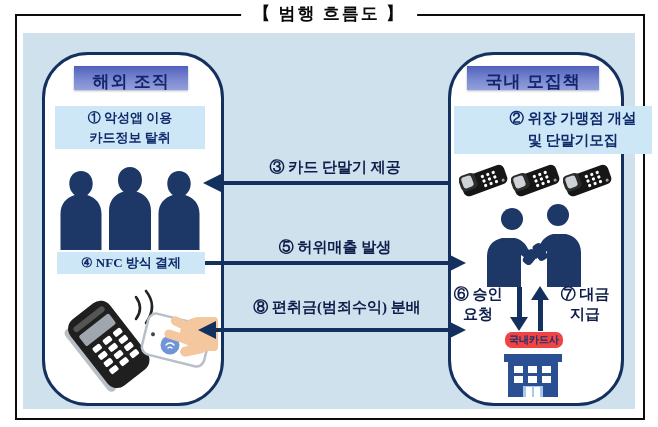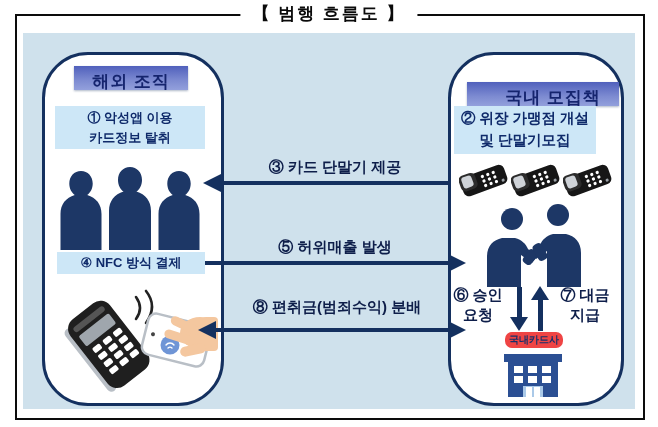--- a/index.html
+++ b/index.html
@@ -1,43 +1,43 @@
 <!DOCTYPE html>
 <html><head>
 <meta charset="utf-8">
 <style>
   html,body{margin:0;padding:0;background:#fff;}
   .stage{
     position:relative;width:658px;height:427px;background:#fff;overflow:hidden;
-    font-family:Liberation Sans, sans-serif;
+    font-family:Liberation Serif, serif;
   }
   .frame{position:absolute;left:15px;top:14px;width:626px;height:402px;border:2px solid #0c0c0c;}
   .diagram-title{
     position:absolute;top:2px;left:50%;transform:translateX(-50%);z-index:6;
     background:#fff;padding:0 12px;font-size:17px;font-weight:bold;color:#0a0a0a;
     letter-spacing:2px;white-space:nowrap;
   }
   .canvas{position:absolute;left:23px;top:33px;width:612px;height:376px;background:#cfe1ec;}
   .actor-box{position:absolute;background:#fff;border:3px solid #14305f;border-radius:46px;z-index:1;}
   .box-left{left:42px;top:52px;width:176px;height:348px;}
   .box-right{left:448px;top:52px;width:170px;height:348px;}
   .actor-header{
     position:absolute;z-index:2;height:24px;line-height:32px;text-align:center;
     font-size:17px;font-weight:bold;color:#15246e;letter-spacing:1px;
     background:linear-gradient(180deg,#5060bc 0%,#7d8bd1 60%,#93a0dc 100%);
     box-shadow:0 1px 2px rgba(20,48,95,.35);
   }
   .header-left{left:74px;top:66px;width:114px;}
-  .header-right{left:467px;top:82px;width:132px;padding-left:20px;}
+  .header-right{left:467px;top:66px;width:132px;}
   .info-box{
     position:absolute;z-index:2;background:#cde7f7;color:#0f2a6a;
     font-size:13px;font-weight:bold;text-align:center;line-height:1.5;padding:2px 0;
   }
   .infobox-1{left:55px;top:106px;width:150px;}
-  .infobox-2{left:454px;top:106px;width:142px;font-size:14.5px;}
+  .infobox-2{left:454px;top:106px;width:158px;font-size:14.5px;padding-left:40px;}
   .infobox-4{left:57px;top:252px;width:148px;line-height:1.4;}
   .icon-row{position:absolute;display:flex;z-index:2;}
   .persons-row{left:58px;top:166px;width:148px;height:84px;gap:3px;align-items:flex-end;}
   .terminals-row{left:459px;top:160px;width:154px;height:42px;gap:2px;}
   .people-talking{position:absolute;left:481px;top:203px;width:106px;height:84px;z-index:2;}
   .nfc-illustration{position:absolute;left:56px;top:283px;width:162px;height:112px;z-index:2;}
   .building{position:absolute;left:502px;top:349px;width:62px;height:48px;z-index:2;}
   .card-label{
     position:absolute;left:505px;top:332px;width:58px;height:16px;z-index:2;
     background:#ef4444;color:#15306b;font-size:10px;font-weight:bold;

